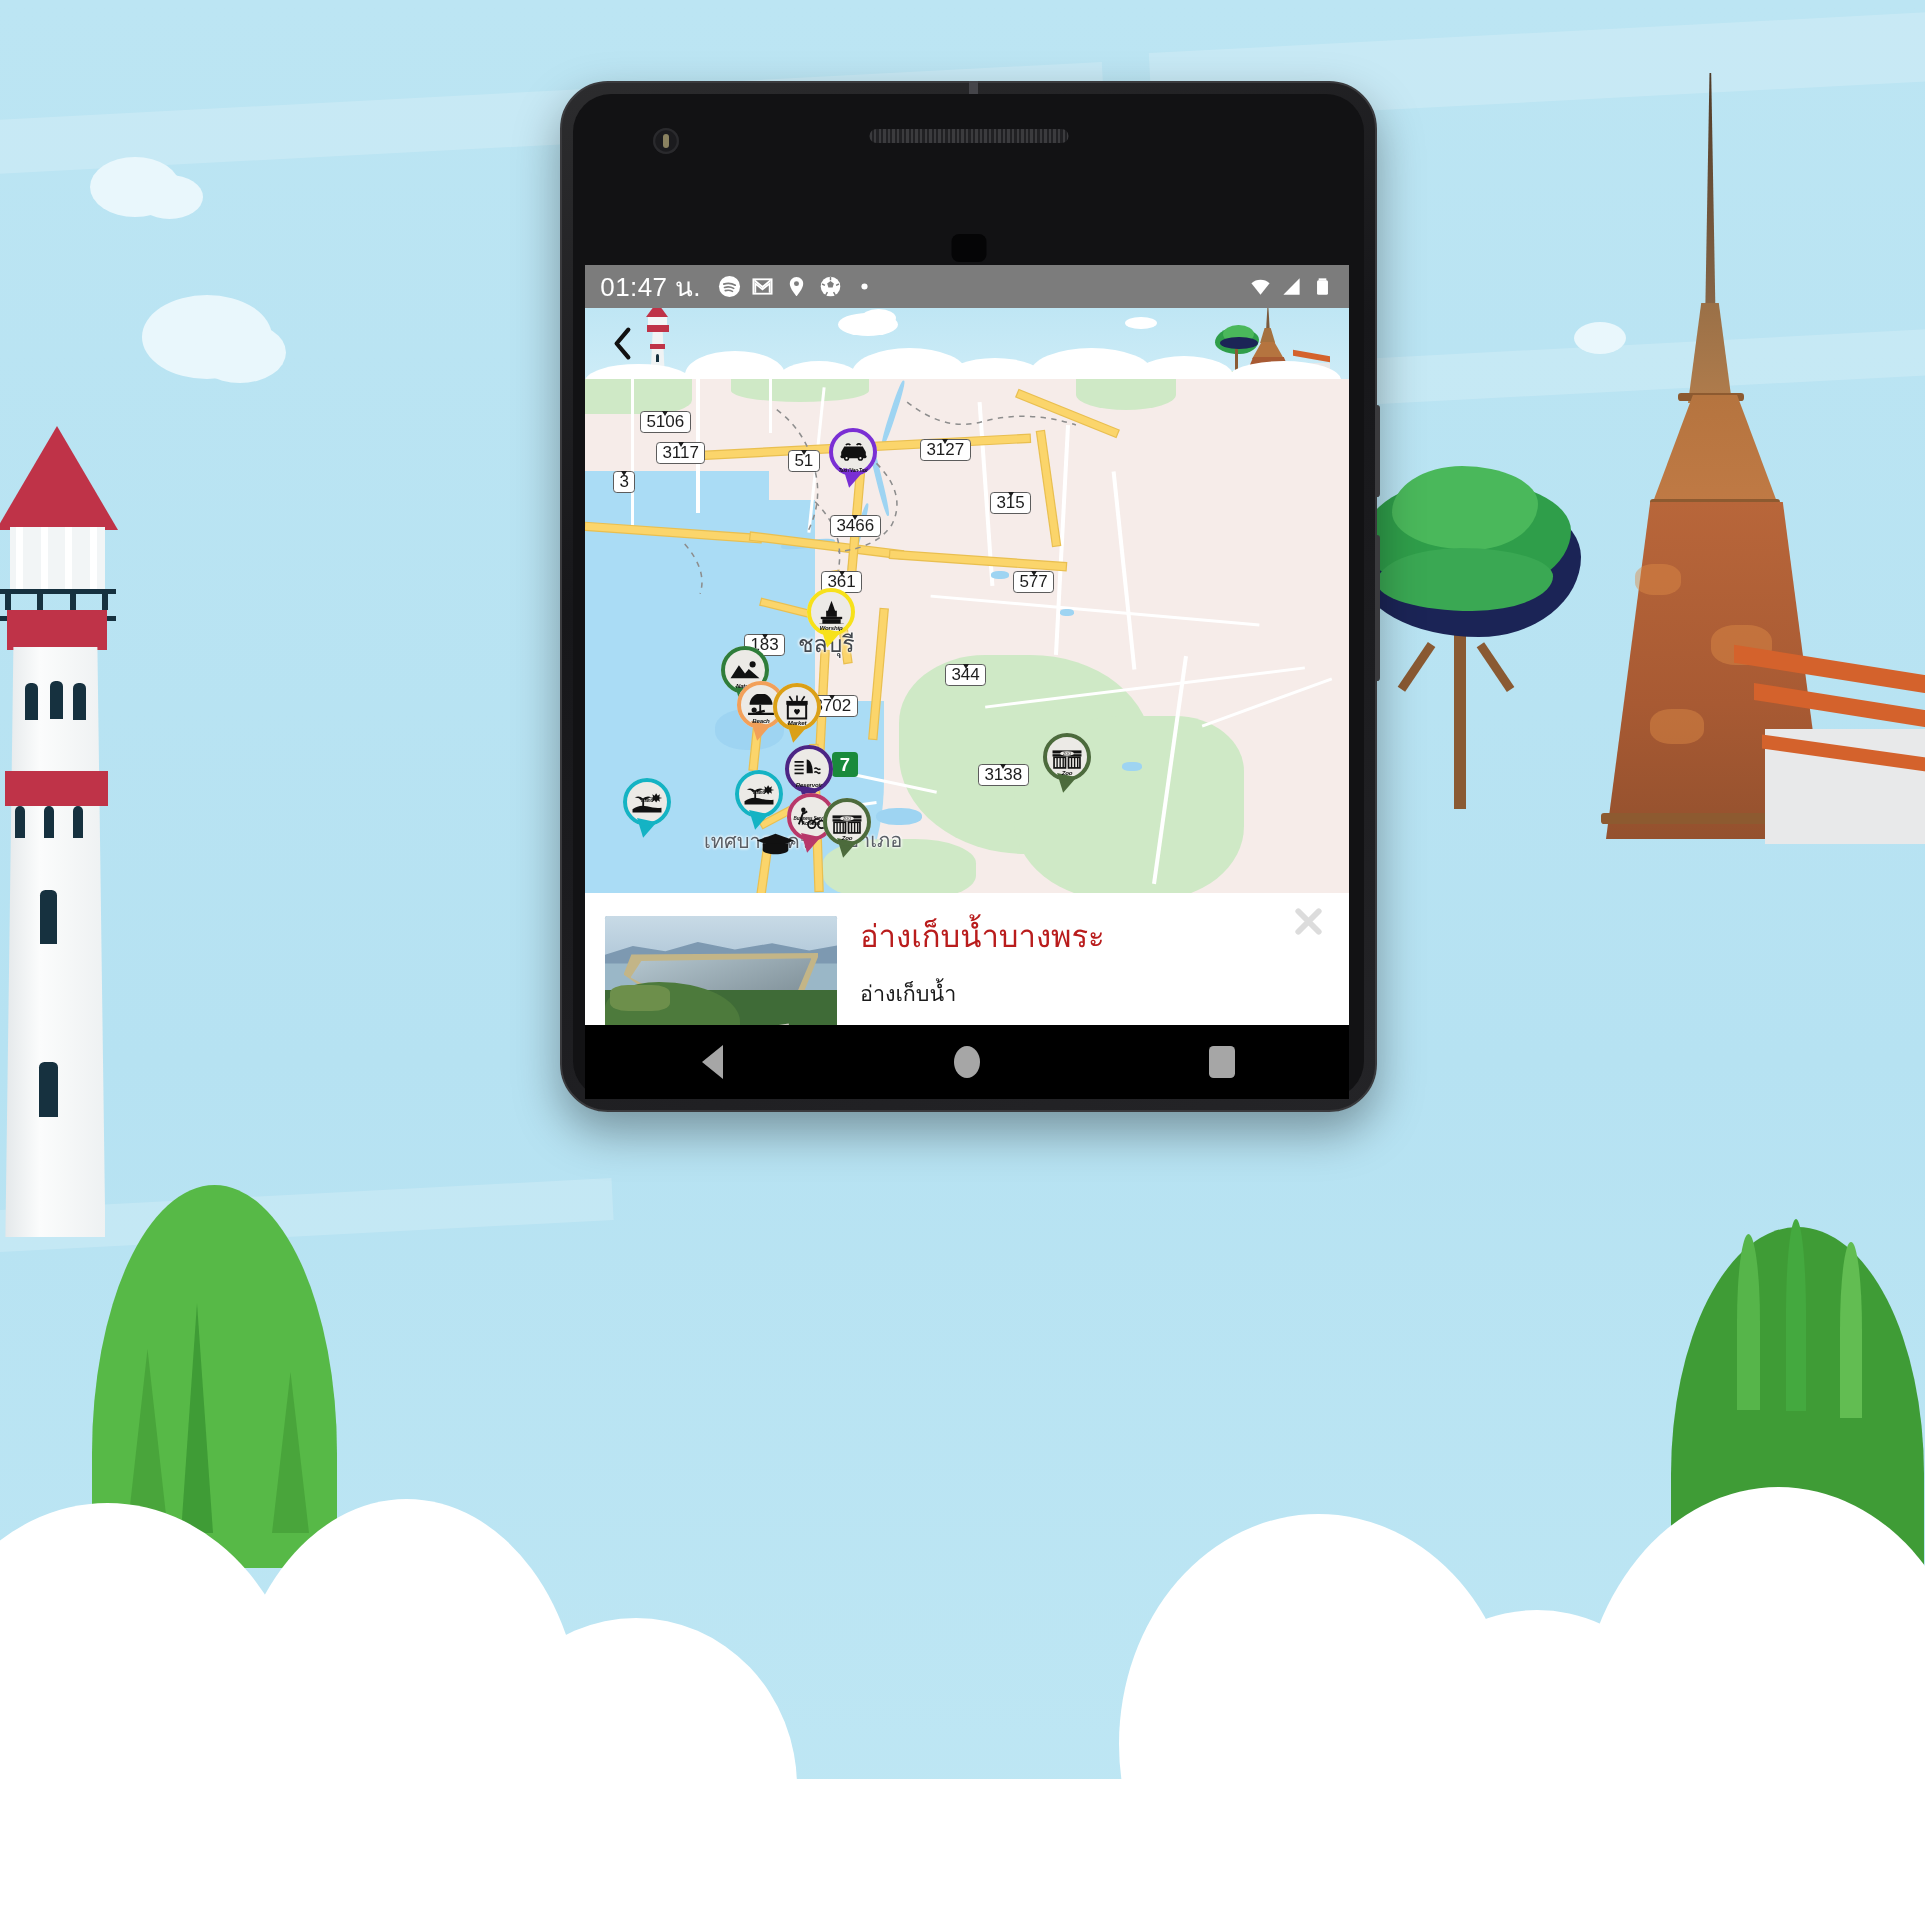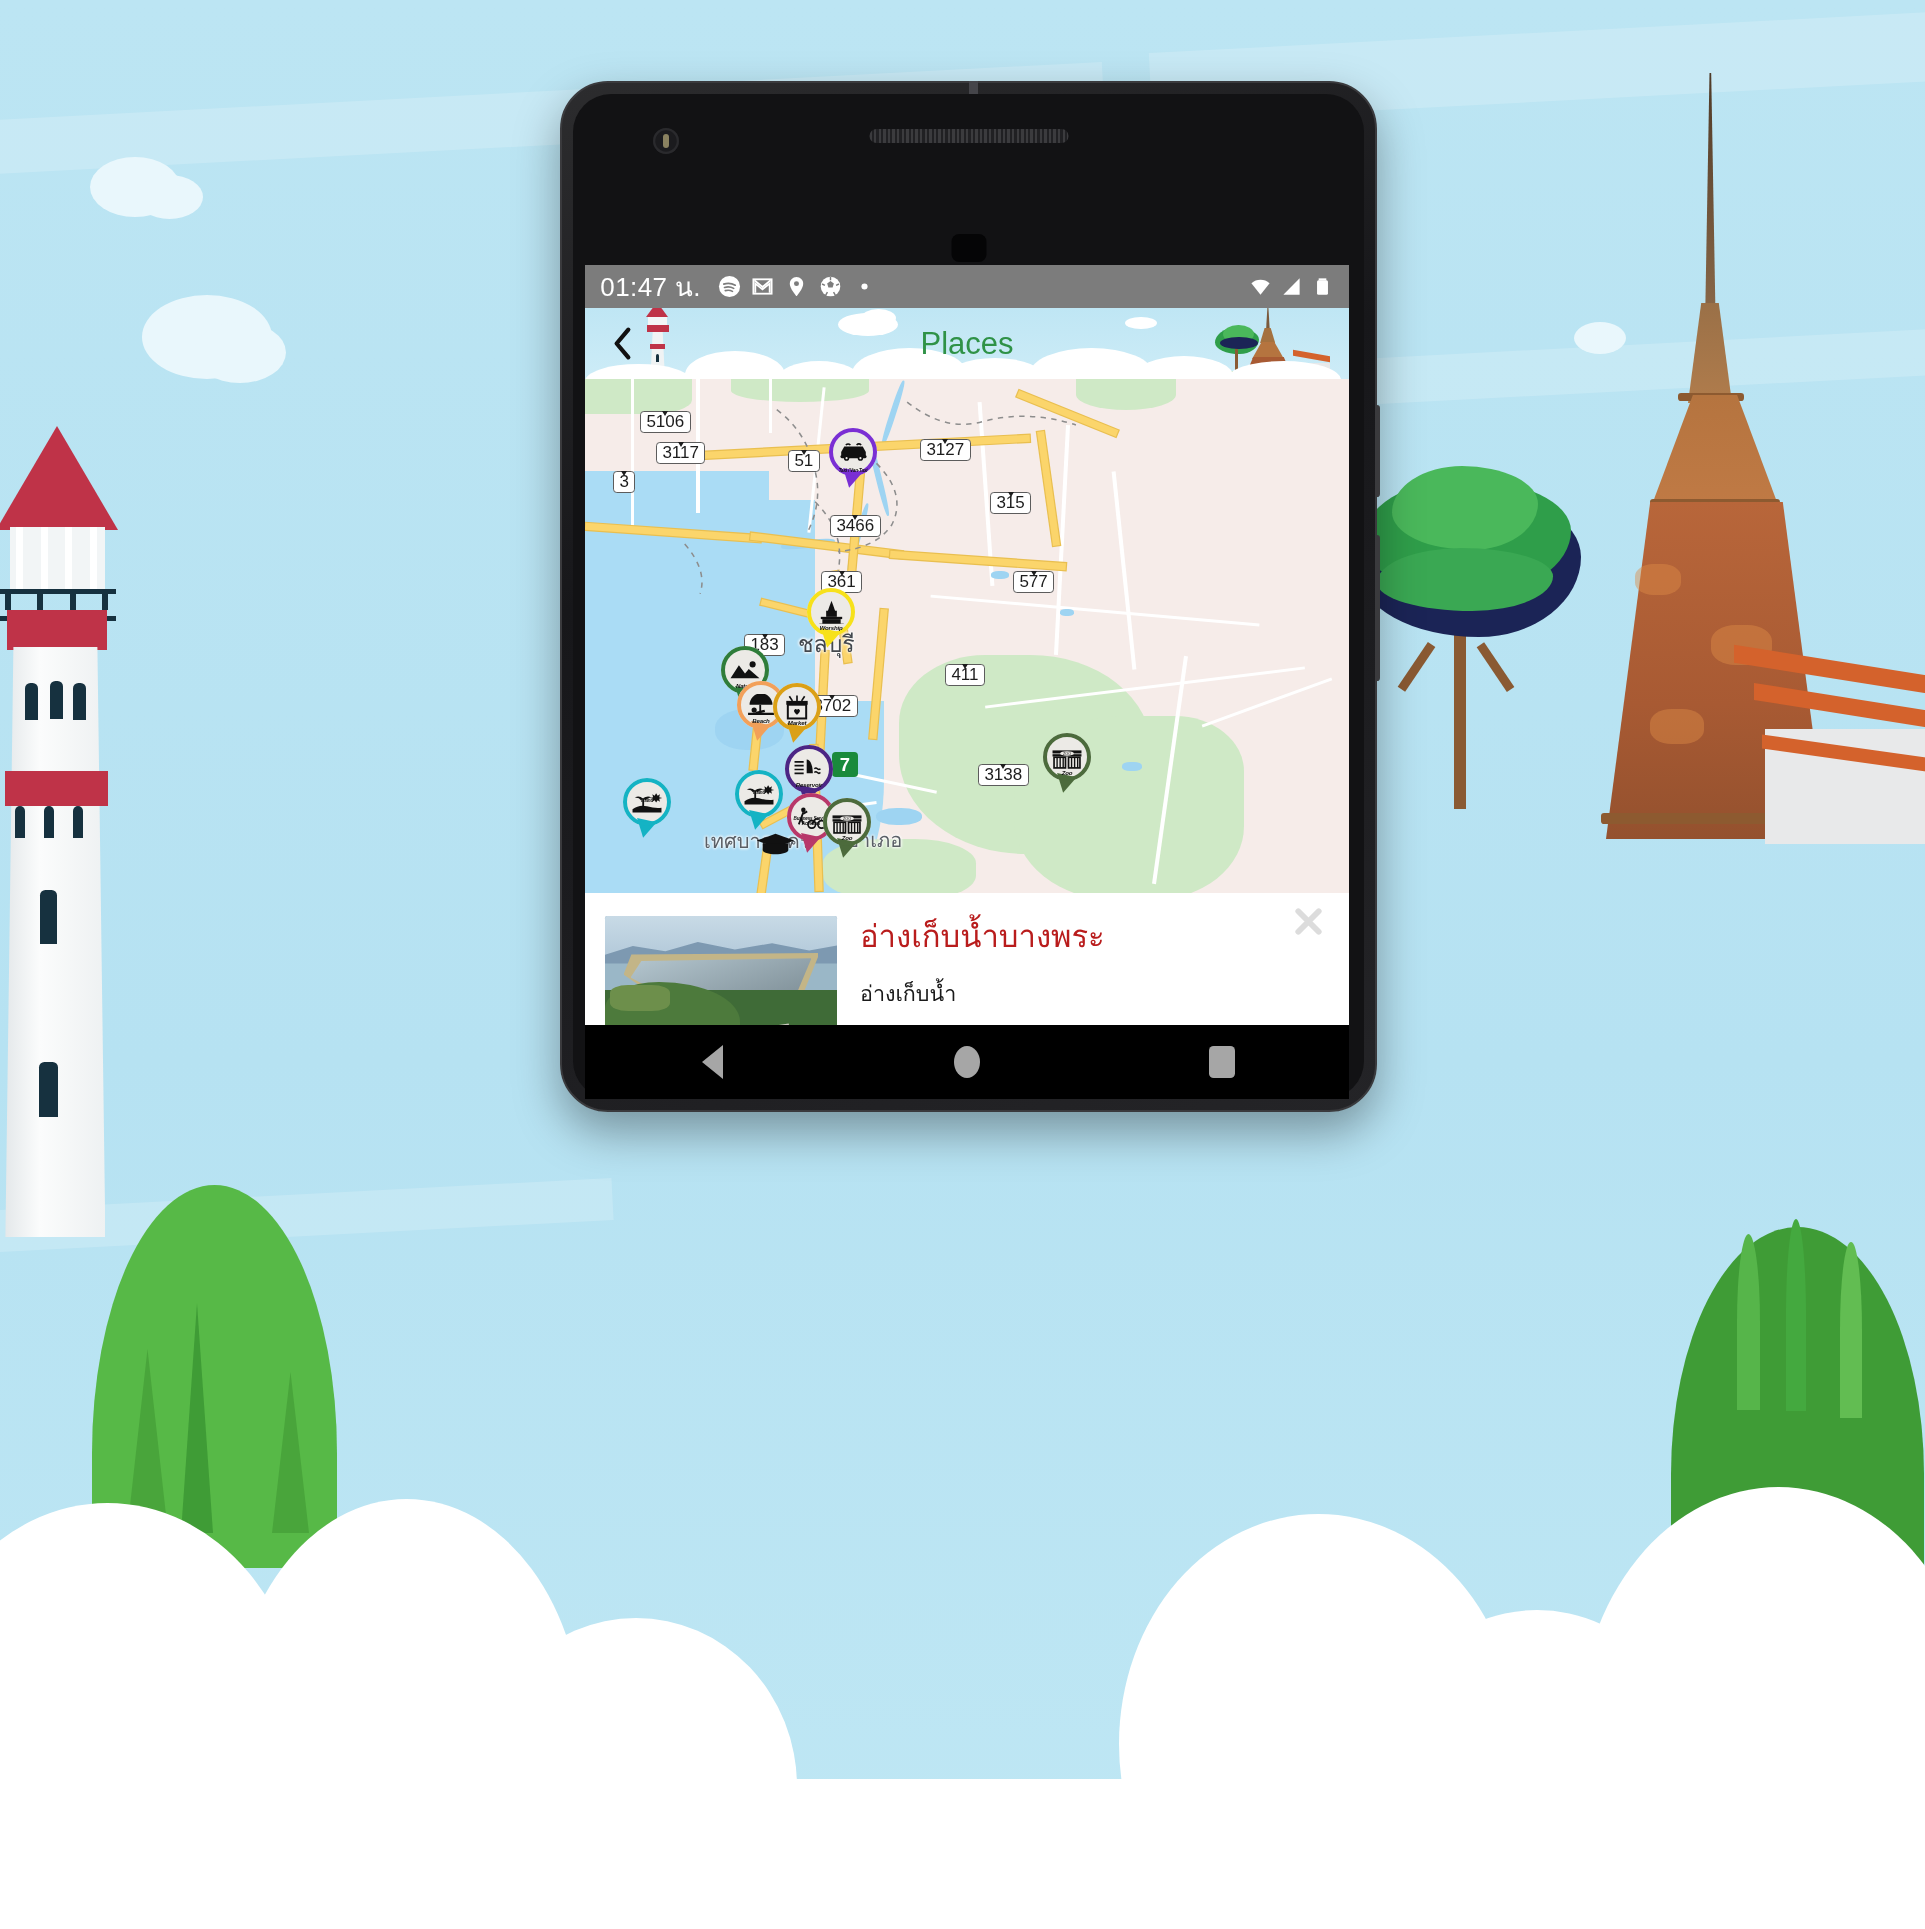--- a/index.html
+++ b/index.html
@@ -291,21 +291,20 @@
         <div style="position:absolute;left:84px;top:48px;width:37px;height:6.1px;background:#d4622c;transform:skewY(10deg);"></div>
         <div style="position:absolute;left:89px;top:58px;width:32px;height:17px;background:#e8e9ea;"></div>
         <div style="position:absolute;left:1.5px;top:66px;width:89px;height:10.7px;background:#4fae3e;border-radius:6.1px 6.1px 0 0;"></div>
       </div>
 
       <div id="back-btn">
         <svg width="26" height="34" viewBox="0 0 24 32">
             <path d="M17 3L6 16l11 13" stroke="#111" stroke-width="4" fill="none" stroke-linecap="round" stroke-linejoin="round"></path>
           </svg>
       </div>
-      <div id="page-title">Places</div>
 
       <div class="hdr-cloud" style="left:100px;width:100px;height:48px;"></div>
       <div class="hdr-cloud" style="left:192px;width:84px;height:38px;"></div>
       <div class="hdr-cloud" style="left:267px;width:115px;height:51px;"></div>
       <div class="hdr-cloud" style="left:360px;width:100px;height:41px;"></div>
       <div class="hdr-cloud" style="left:445px;width:123px;height:51px;"></div>
       <div class="hdr-cloud" style="left:549px;width:100px;height:43px;"></div>
       <div class="hdr-cloud" style="left:0px;width:107px;height:35px;"></div>
       <div class="hdr-cloud" style="left:641px;width:115px;height:38px;"></div>
     </div>
@@ -375,21 +374,21 @@
       <div class="shield" style="left:71px;top:63px;">3117</div>
       <div class="shield" style="left:28px;top:92px;">3</div>
       <div class="shield" style="left:203px;top:71px;">51</div>
       <div class="shield" style="left:335px;top:60px;">3127</div>
       <div class="shield" style="left:405px;top:113px;">315</div>
       <div class="shield" style="left:245px;top:136px;">3466</div>
       <div class="shield" style="left:236px;top:192px;">361</div>
       <div class="shield" style="left:428px;top:192px;">577</div>
       <div class="shield" style="left:159px;top:255px;">183</div>
       <div class="shield" style="left:222px;top:316px;">3702</div>
-      <div class="shield" style="left:360px;top:285px;">411</div>
+      <div class="shield" style="left:360px;top:285px;">344</div>
       <div class="shield" style="left:393px;top:385px;">3138</div>
       <div class="mw-shield" style="left:247px;top:373px;">7</div>
 
       <div class="mlabel big" style="left:213px;top:247px;">ชลบุรี</div>
       <div class="mlabel" style="left:119px;top:446px;">เทศบาลนคร</div>
       <div class="mlabel" style="left:262px;top:445px;">อำเภอ</div>
 
       <svg class="poi-cap" style="left:170px;top:452px;" viewBox="0 0 48 30">
         <path d="M24 3L46 11 24 19 2 11z" fill="#111"></path>
           <path d="M9 14v8c0 3 7 5 15 5s15-2 15-5v-8" fill="#111"></path>

